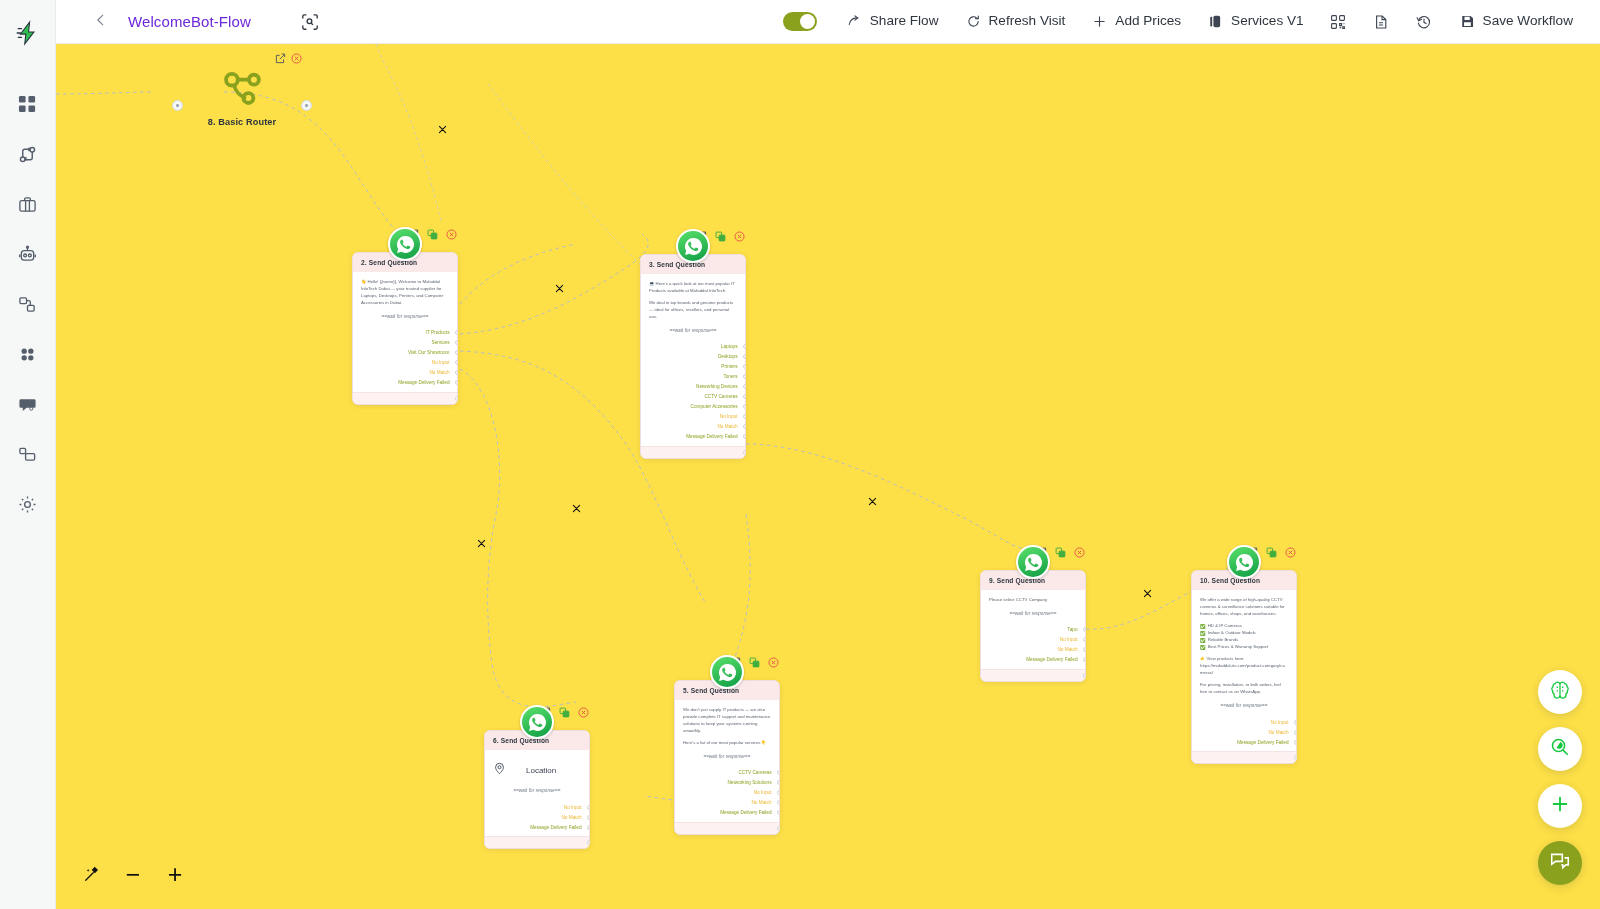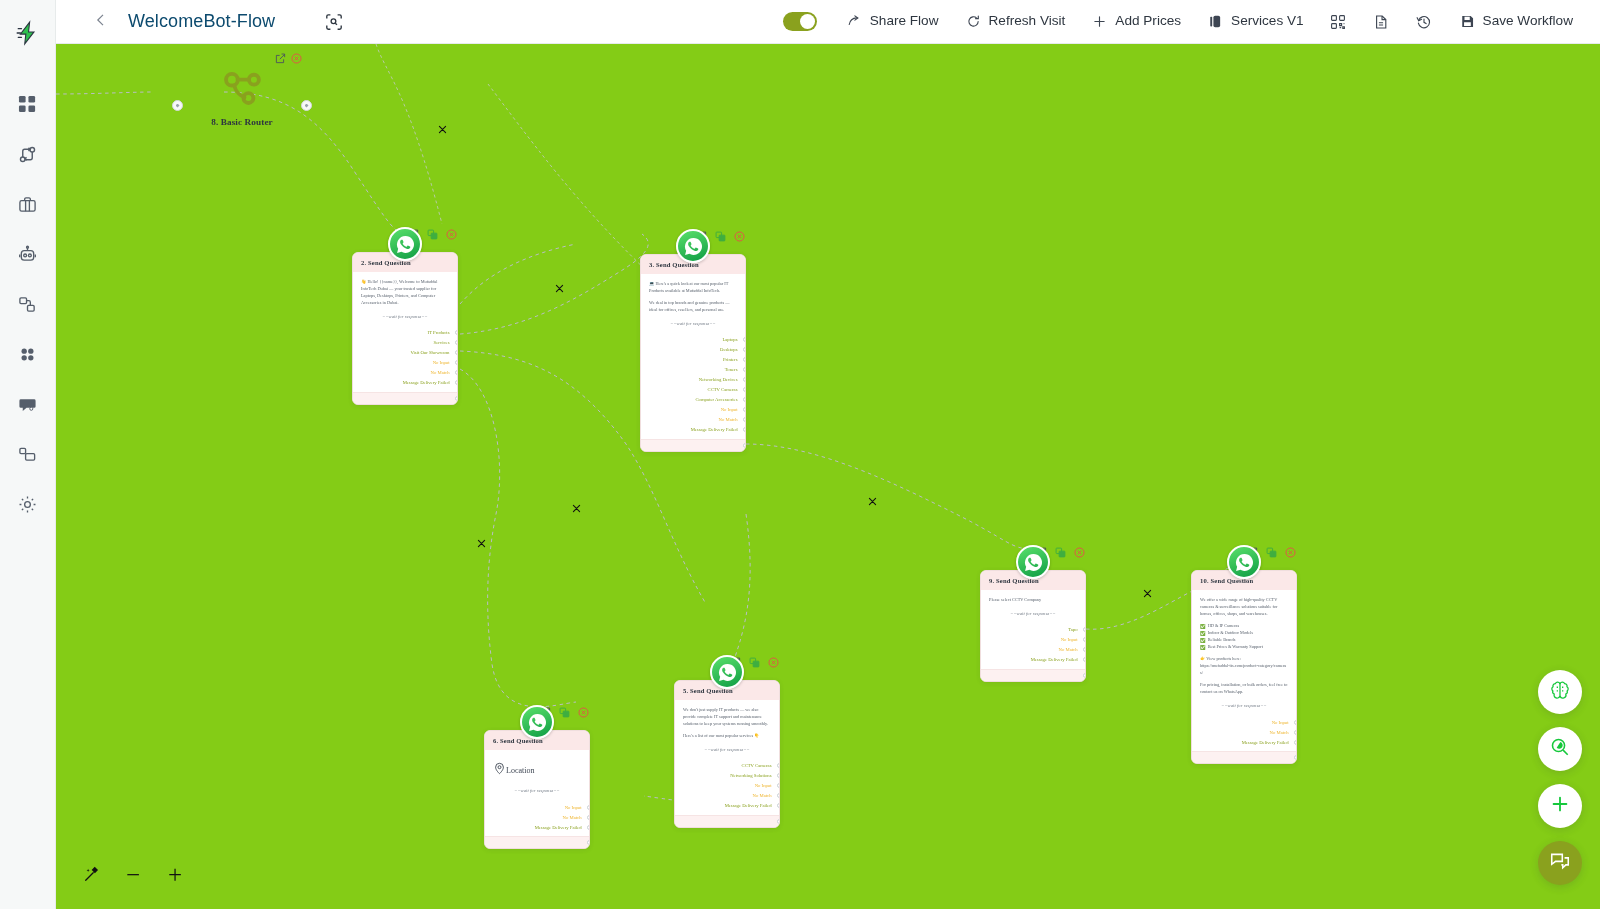--- a/index.html
+++ b/index.html
@@ -25,43 +25,42 @@
   }
   #rail svg{display:block;}
 
   
   #topbar{
     position:absolute; left:56px; top:0; right:0; height:44px;
     background:#ffffff; border-bottom:1px solid #e7ebeb;
     display:flex; align-items:center; z-index:35;
   }
   #back{width:34px;height:34px;margin-left:28px;display:flex;align-items:center;justify-content:center;cursor:pointer;color:#7b838f;}
-  #flow-title{font-size:18px;color:#0c4a6e;margin-left:10px;letter-spacing:.1px;}
+  #flow-title{font-size:15px;color:#6d28d9;margin-left:10px;letter-spacing:.1px;}
   #scan-btn{width:30px;height:30px;margin-left:44px;display:flex;align-items:center;justify-content:center;cursor:pointer;color:#2e3640;}
   #tb-right{margin-left:auto;display:flex;align-items:center;gap:0px;padding-right:14px;}
   .tb-btn{
     display:flex;gap:7px;padding:7px 13px;border-radius:6px;
     font-size:13.6px;color:#2e3640;cursor:pointer;white-space:nowrap;
   }
   .tb-icon{width:17px;height:17px;display:flex;align-items:center;justify-content:center;color:#3d4552;}
   .toggle{
     width:34px;height:19px;border-radius:11px;background:#8aa11e;position:relative;cursor:pointer;
     margin-right:16px; margin-left:4px;
   }
   .toggle::after{
     content:"";position:absolute;right:2px;top:2px;width:15px;height:15px;border-radius:50%;
     background:#fff;
   }
 
   
   #canvas{
     position:absolute; left:56px; top:44px; right:0; bottom:0;
-    background:#84cc16;
+    background:#fde047;
     overflow:hidden;
-    font-family:Liberation Serif, serif;
   }
   #edges{position:absolute;left:0;top:0;width:1544px;height:865px;}
 
   
   .node{position:absolute; z-index:10;}
   .node-tools{
     position:absolute; right:0; top:-24px; display:flex; gap:6px; align-items:center;
   }
   .node-tools .tool{width:13px;height:13px;cursor:pointer;display:flex;align-items:center;justify-content:center;}
   .wa-badge{
@@ -112,21 +111,21 @@
     flex:0 0 auto; margin-right:-10.5px;
   }
   .card-foot{
     background:#fdf1f1; height:12px; border-top:1px solid #f6e4e4; position:relative;
   }
   .card-foot .port{
     position:absolute; right:-3px; top:3px;
     width:5px;height:5px;border-radius:50%;background:#fff;border:1px solid #c9ced4;
   }
   .loc-row{
-    display:flex;align-items:center;gap:0; padding:4px 0 2px 0;
+    display:flex;align-items:center;gap:20px; padding:4px 0 2px 0;
   }
   .loc-row .loc-txt{font-size:8px;color:#3d4552;}
   .chk-list{margin:4px 0 5px 0;}
   .chk-list .chk{font-size:4.3px;color:#565f6b;line-height:1.55;display:flex;gap:2px;align-items:flex-start;}
   .chk-list .chk .box{color:#29b24a;font-size:4.6px;}
   .link{color:#565f6b;word-break:break-all;}
 
   
   #router{position:absolute; z-index:10;}
   #router .router-ico{width:46px;height:46px;display:flex;align-items:center;justify-content:center;margin:0 auto;}

